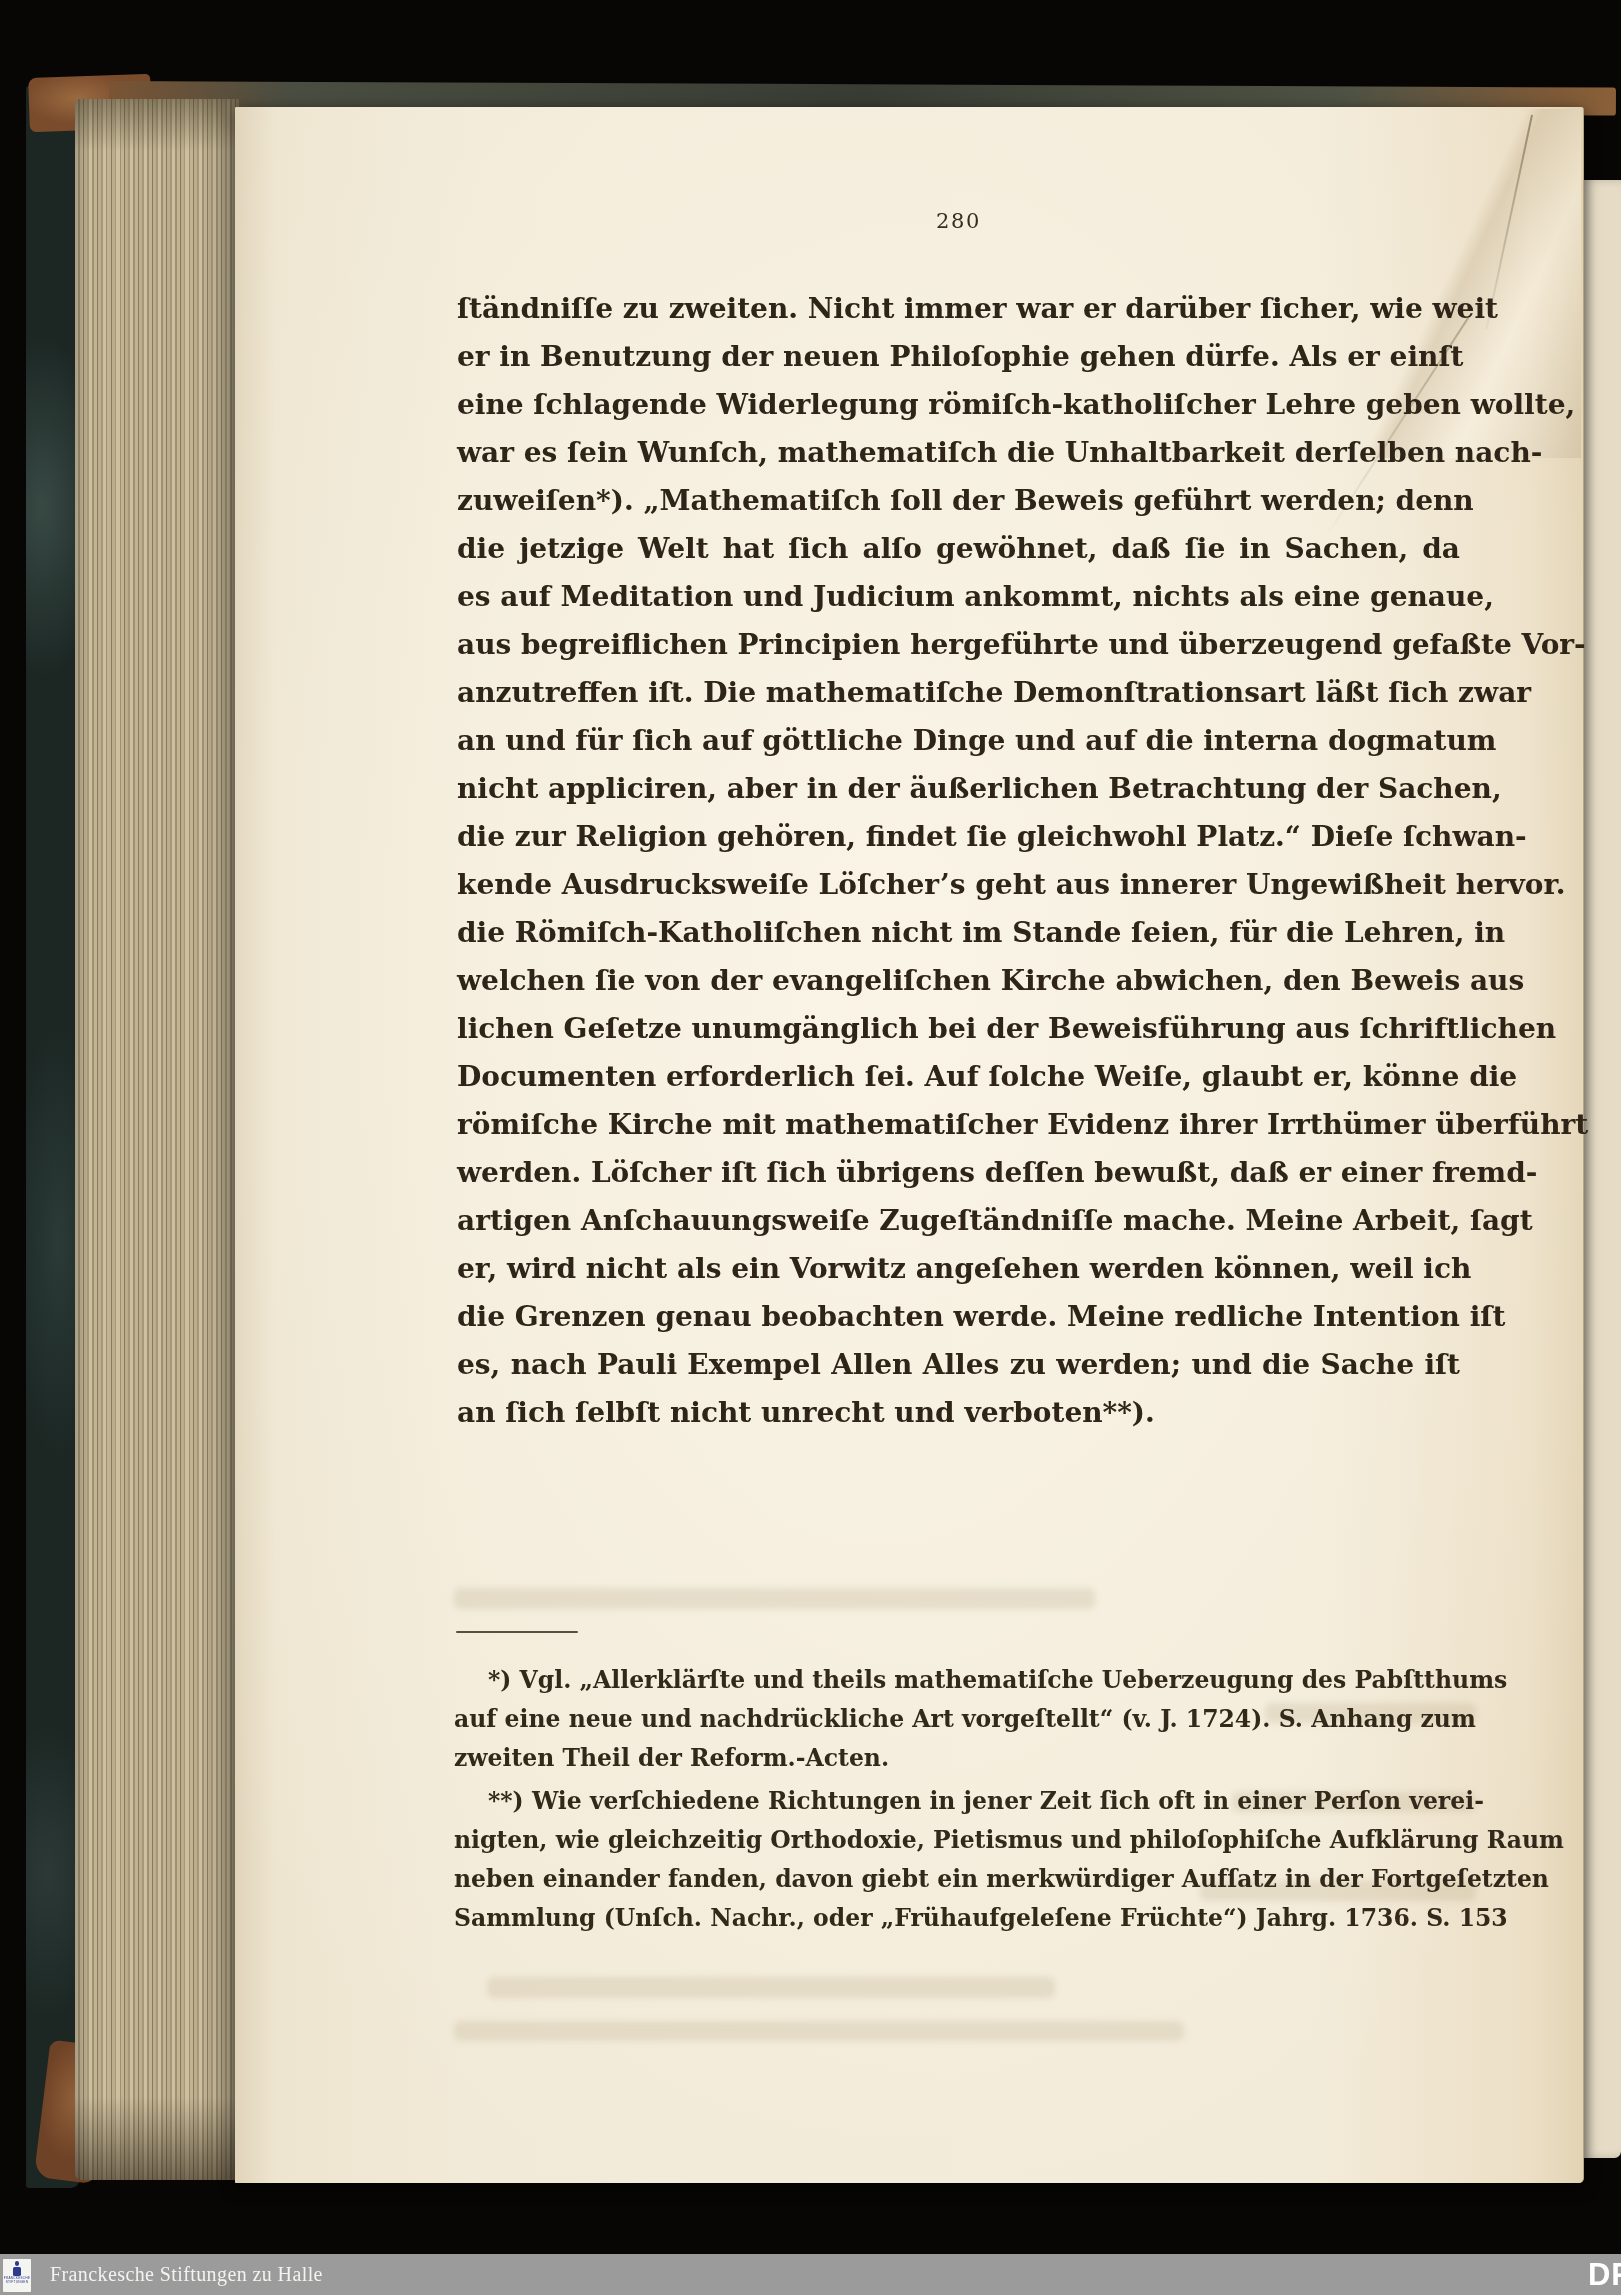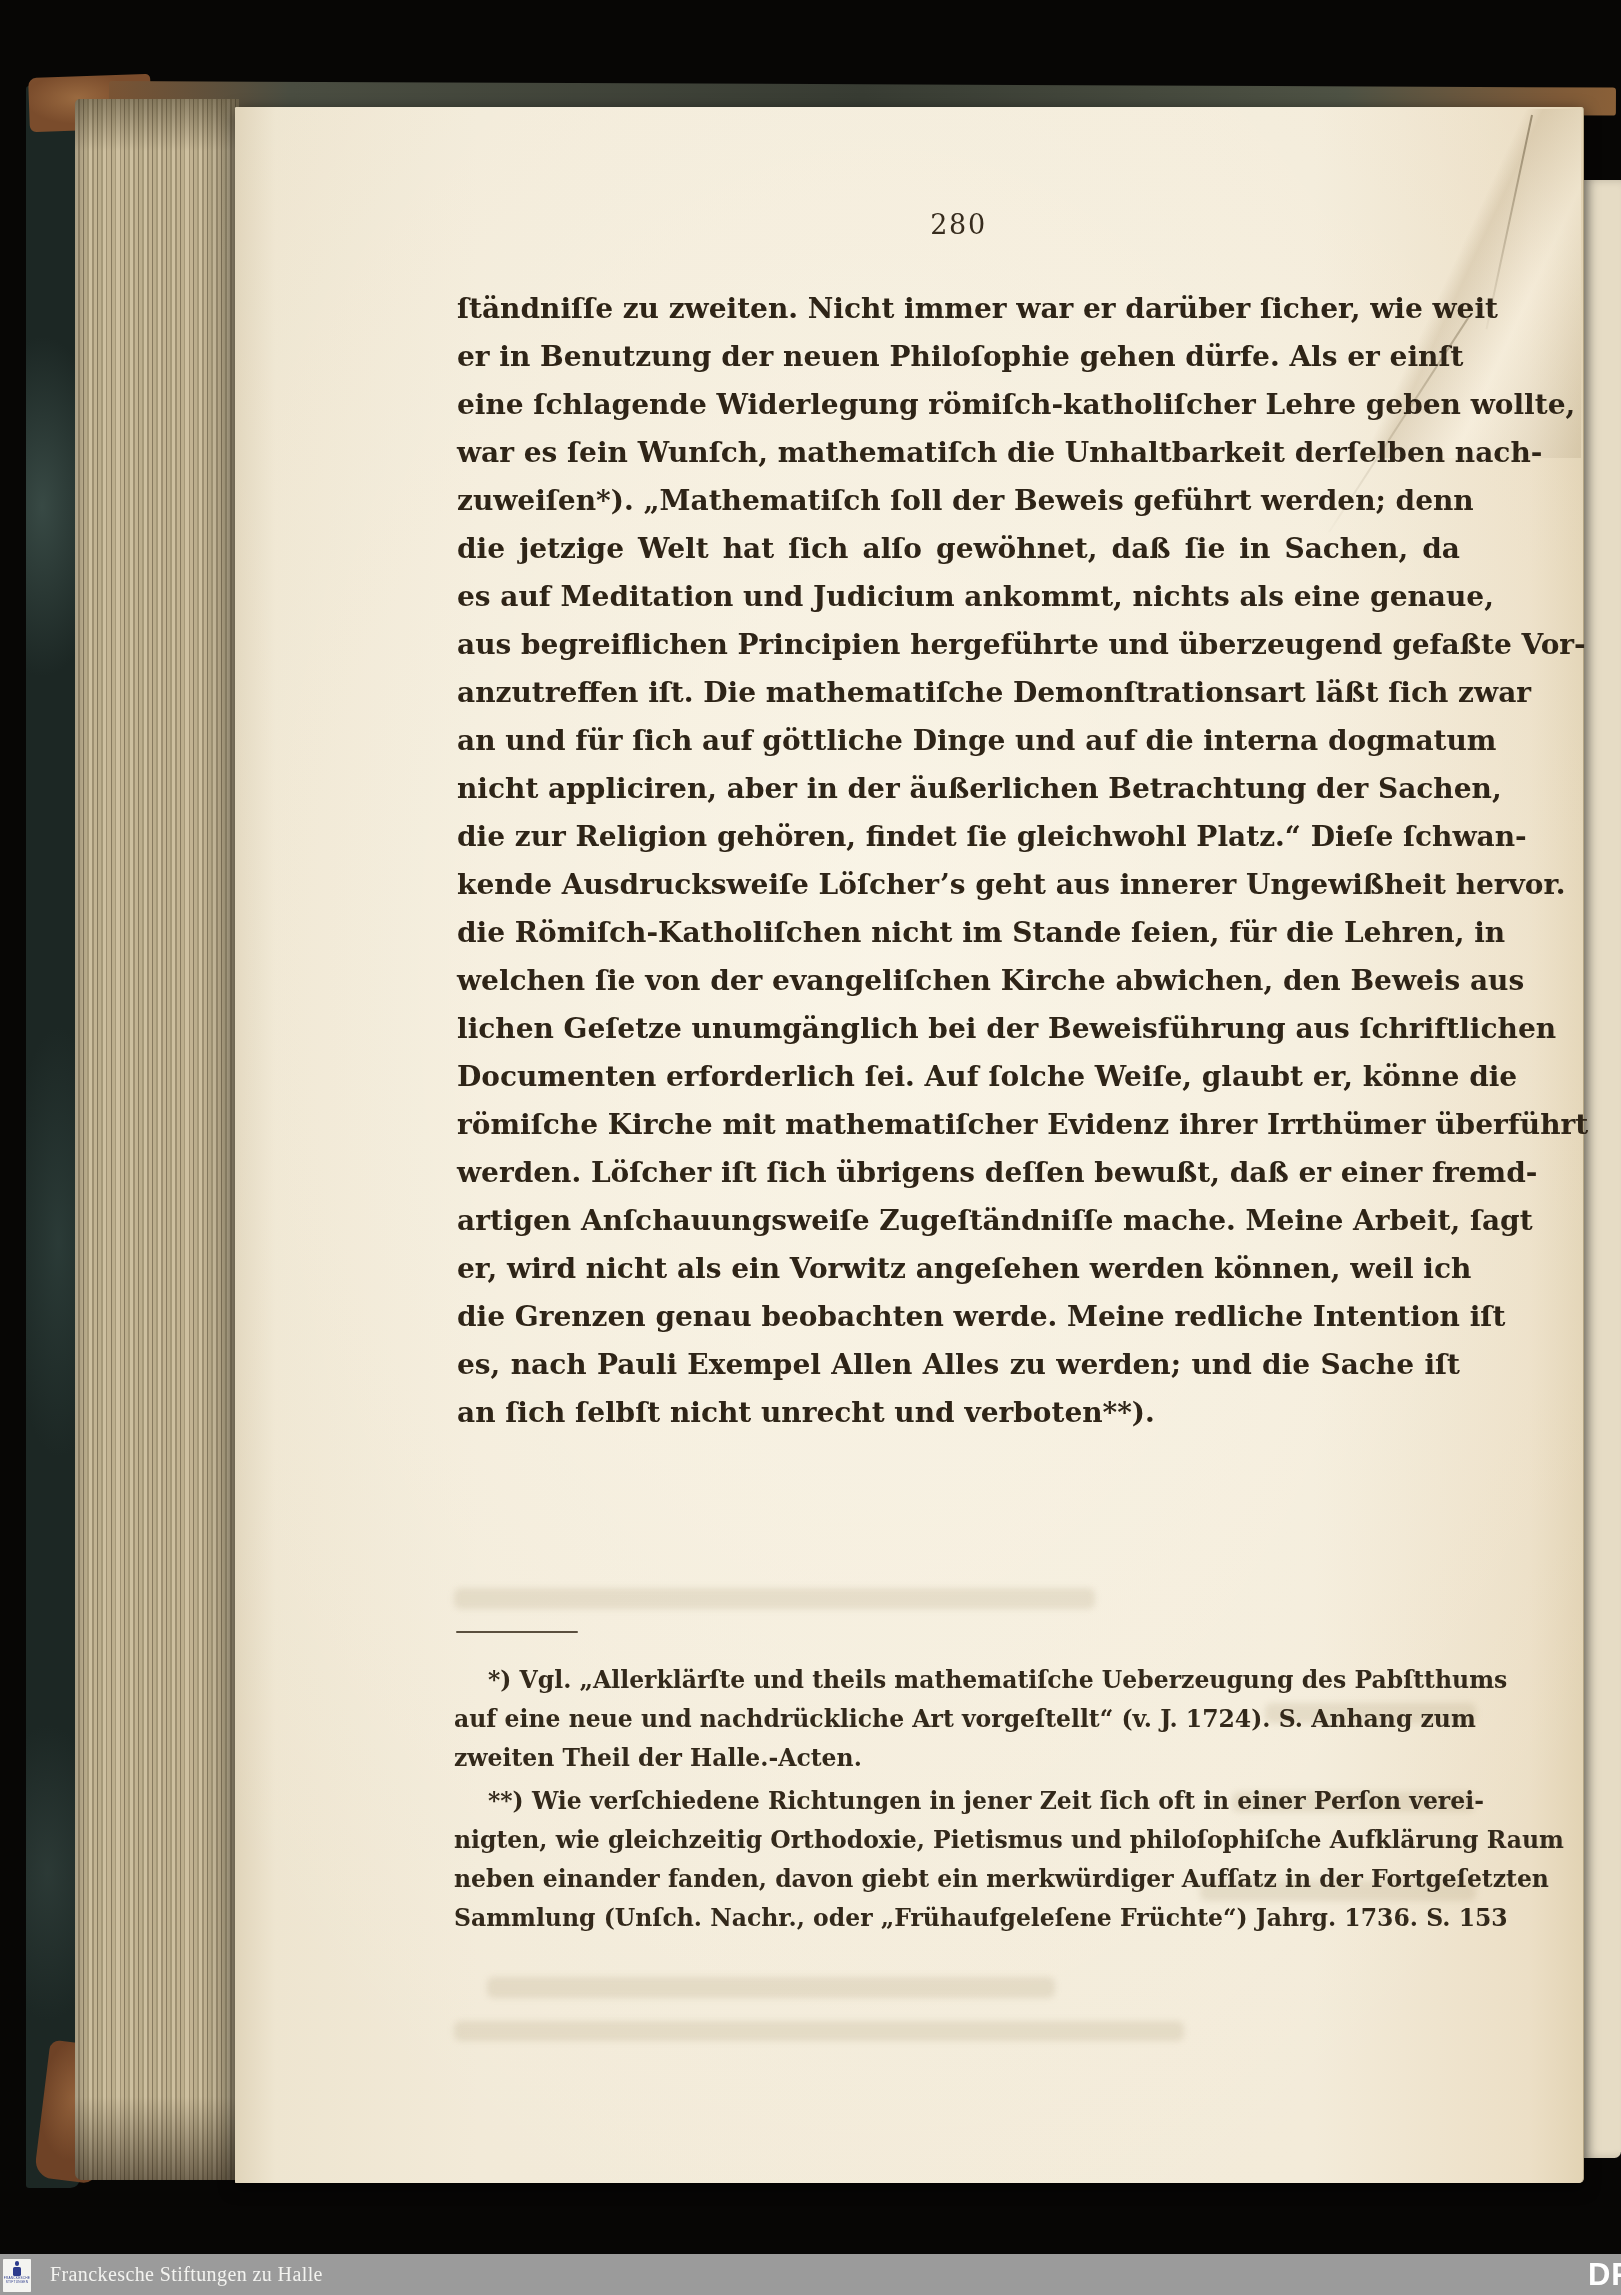--- a/index.html
+++ b/index.html
@@ -74,21 +74,21 @@
     transform:rotate(12deg);transform-origin:top center;
   }
   .crease-2{
     position:absolute;left:1469px;top:315px;width:1.6px;height:259px;
     background:linear-gradient(180deg, rgba(105,90,60,.4), rgba(105,90,60,.02));
     transform:rotate(33deg);transform-origin:top center;
   }
   
   .page-number{
     position:absolute;left:457px;top:209px;width:1003px;
-    text-align:center;font-size:27px;color:#372c1e;letter-spacing:1.6px;
+    text-align:center;font-size:21px;color:#372c1e;letter-spacing:1.6px;
   }
   .body-text{
     position:absolute;left:457px;top:285px;width:1003px;
     font-size:28px;font-weight:bold;color:#2e2417;
   }
   .body-text .line{
     line-height:48px;height:48px;white-space:nowrap;
     text-align:justify;text-align-last:justify;
   }
   .footnote-separator{
@@ -199,21 +199,21 @@
     <div class="line">es, nach Pauli Exempel Allen Alles zu werden; und die Sache iſt</div>
     <div class="line para-end">an ſich ſelbſt nicht unrecht und verboten**).</div>
   </div>
 
   <div class="footnote-separator"></div>
 
   <div class="footnotes">
     <div>
       <div class="line fn-first">*) Vgl. „Allerklärſte und theils mathematiſche Ueberzeugung des Pabſtthums</div>
       <div class="line">auf eine neue und nachdrückliche Art vorgeſtellt“ (v. J. 1724).  S. Anhang zum</div>
-      <div class="line para-end">zweiten Theil der Halle.-Acten.</div>
+      <div class="line para-end">zweiten Theil der Reform.-Acten.</div>
     </div>
     <div class="fn2">
       <div class="line fn-first">**) Wie verſchiedene Richtungen in jener Zeit ſich oft in einer Perſon verei-</div>
       <div class="line">nigten, wie gleichzeitig Orthodoxie, Pietismus und philoſophiſche Aufklärung Raum</div>
       <div class="line">neben einander fanden, davon giebt ein merkwürdiger Aufſatz in der Fortgeſetzten</div>
       <div class="line para-end">Sammlung (Unſch. Nachr., oder „Frühaufgeleſene Früchte“) Jahrg. 1736.  S. 153</div>
     </div>
   </div>
 
   <div class="footer-bar"></div>

